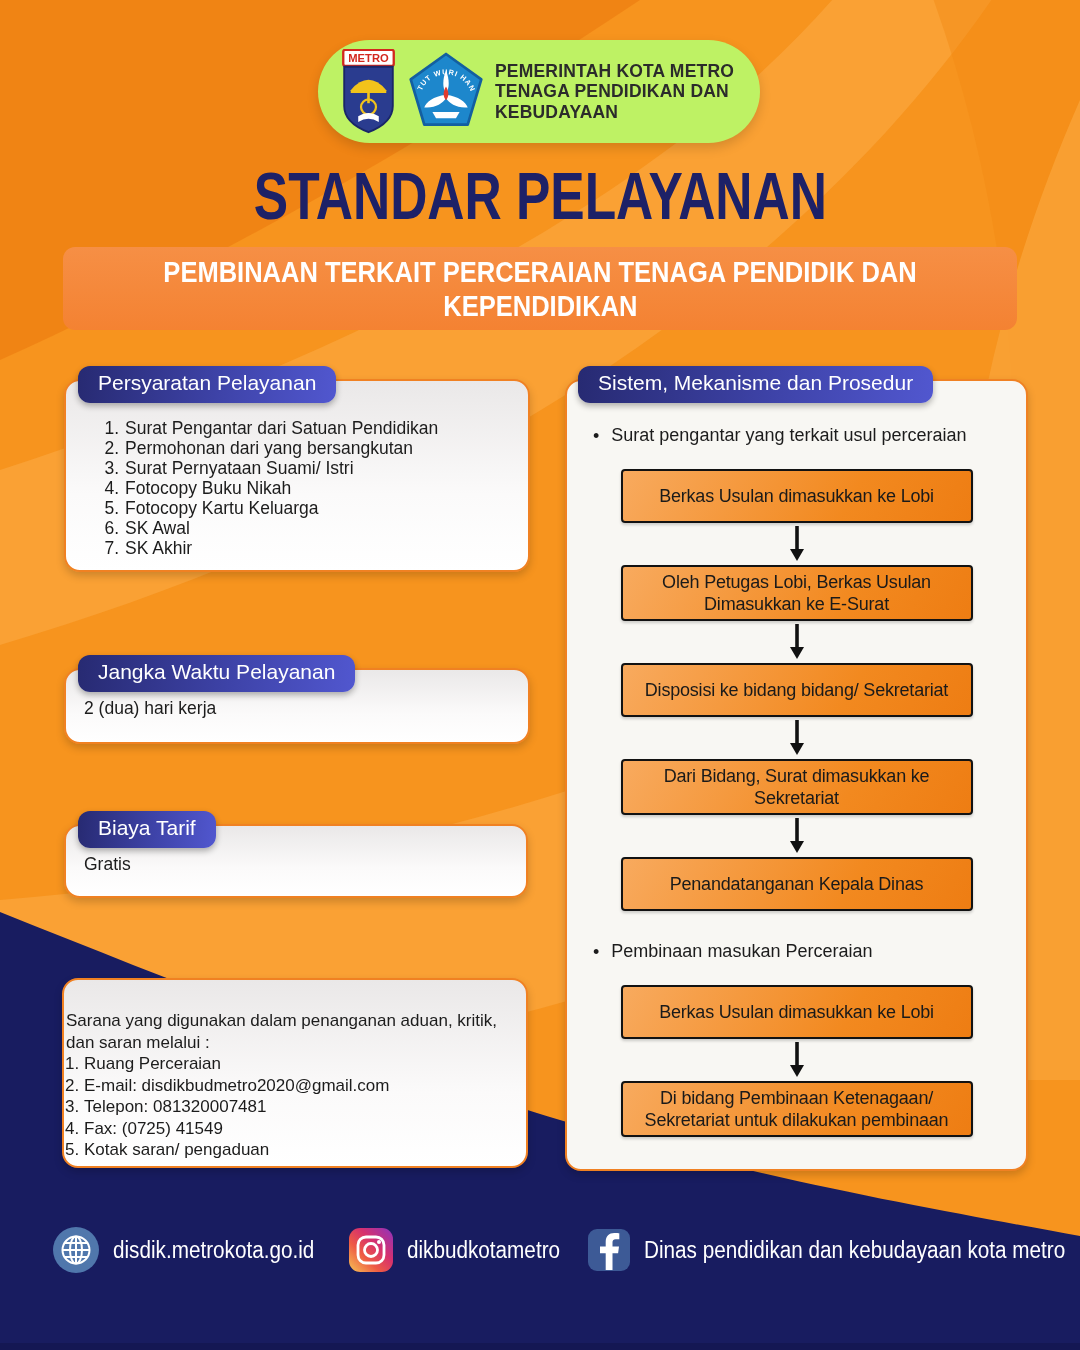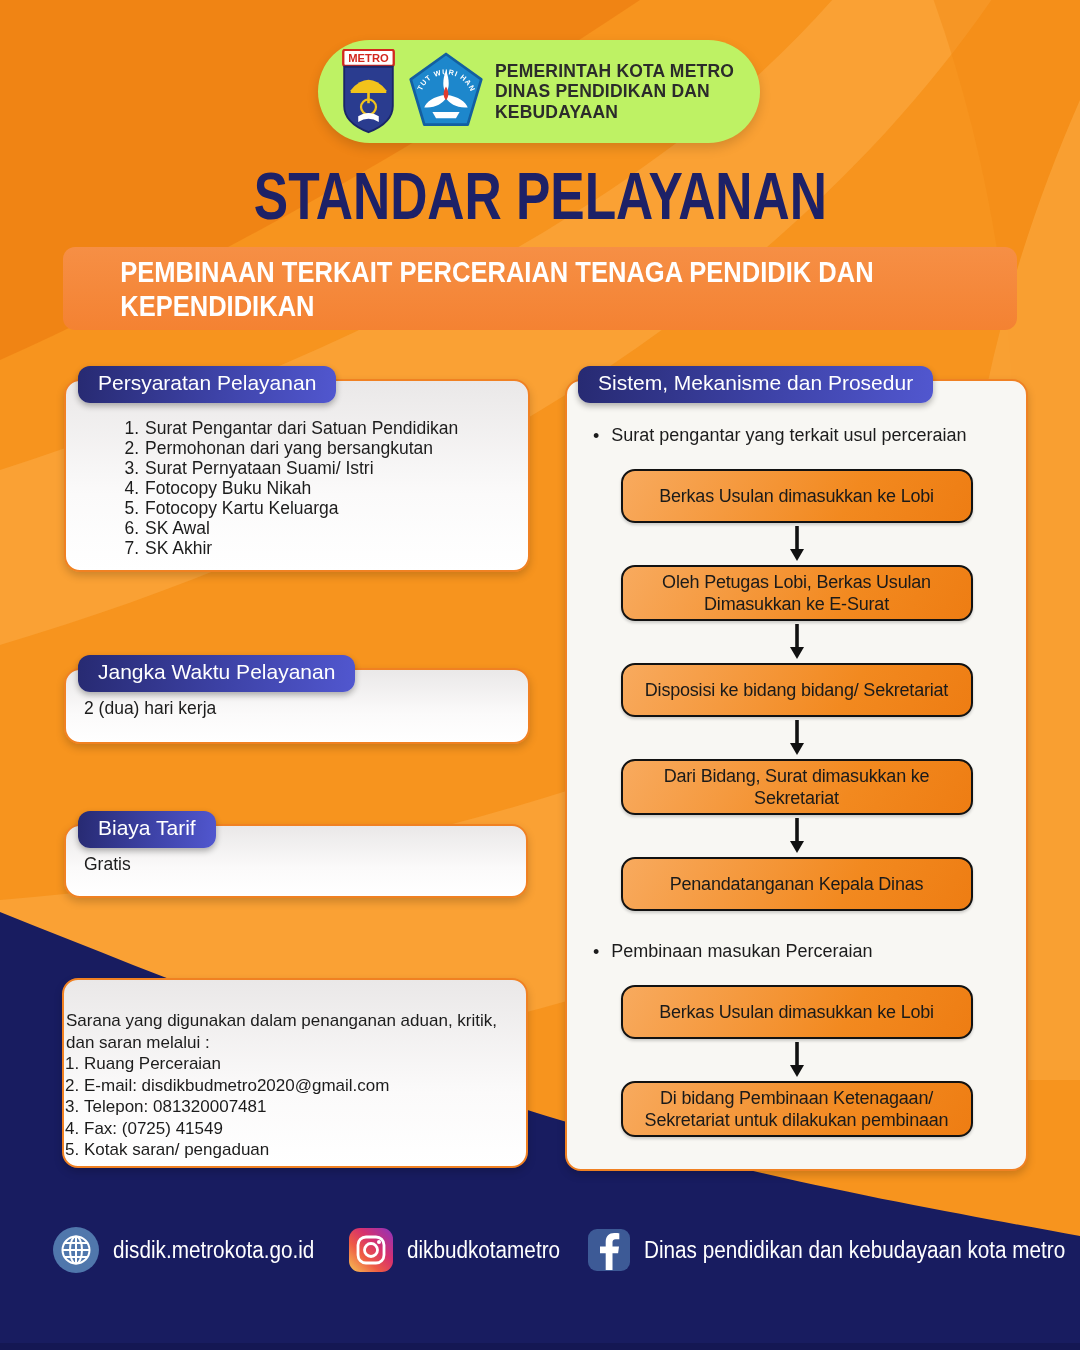--- a/index.html
+++ b/index.html
@@ -14,46 +14,46 @@
   .org{font-weight:bold;font-size:17.5px;line-height:20.5px;color:#2B2B2B;letter-spacing:.2px;}
 
   
   .title{position:absolute;left:0;top:158px;width:1080px;text-align:center;
     color:#1D2167;font-weight:bold;font-size:66px;line-height:76px;}
   .cond-t{display:inline-block;transform:scaleX(.78);white-space:nowrap;}
 
   
   .banner{position:absolute;left:63px;top:247px;width:954px;height:83px;border-radius:12px;
     background:linear-gradient(180deg,#F68F45,#F48232);display:flex;flex-direction:column;
-    justify-content:center;color:#fff;font-weight:bold;font-size:29px;line-height:34px;}
+    align-items:center;justify-content:center;color:#fff;font-weight:bold;font-size:29px;line-height:34px;}
   .cond{display:inline-block;transform:scaleX(.88);white-space:nowrap;}
 
   
   .section{position:absolute;}
   .card{position:absolute;left:0;right:0;top:13px;bottom:0;border:2px solid #F08122;border-radius:16px;
     background:linear-gradient(180deg,#EAE8E8 0%,#FBFAFA 60%,#FFFFFF 100%);
     box-shadow:0 4px 8px rgba(0,0,0,.18);box-sizing:border-box;}
   .card-flat{background:#F8F7F3;}
   .pill{position:absolute;top:0;left:14px;z-index:3;color:#fff;font-size:21px;white-space:nowrap;
     padding:5px 20px 8px;border-radius:12px;background:linear-gradient(95deg,#272A72 0%,#3E43A8 55%,#5157CF 100%);
     box-shadow:0 3px 6px rgba(0,0,0,.3);}
 
-  .req-list{margin:37px 0 0;padding-left:78px;font-size:17.5px;line-height:20px;color:#1C1C1C;}
+  .req-list{margin:37px 0 0;padding-left:58px;font-size:17.5px;line-height:20px;color:#1C1C1C;}
   .req-list li{padding-left:1px;}
   .simple-text{margin:28px 0 0 18px;font-size:17.5px;color:#1C1C1C;}
 
   .complaint-body{padding:30px 2px 0;font-size:17px;line-height:21.5px;color:#1C1C1C;}
   .complaint-body ol{margin:0;padding-left:18px;}
 
   .bullet{display:flex;gap:12px;margin:44px 0 0 26px;font-size:18px;color:#1C1C1C;}
   .bullet .dot{line-height:22px;}
   .bullet.second{margin-top:30px;}
   .flow{width:352px;margin:22px auto 0;display:flex;flex-direction:column;align-items:center;gap:3px;}
   .flow-box{box-sizing:border-box;width:100%;min-height:54px;display:flex;align-items:center;justify-content:center;
-    text-align:center;padding:4px 6px;border:2.5px solid #121212;border-radius:14px;
+    text-align:center;padding:4px 6px;border:2.5px solid #121212;border-radius:4px;
     background:linear-gradient(120deg,#F8AA5E 0%,#F2891F 65%,#EE7D13 100%);
     font-size:18px;letter-spacing:-.2px;line-height:22px;color:#1A1A1A;box-shadow:0 2px 3px rgba(0,0,0,.18);}
 
   
   .footer-item{position:absolute;top:1224px;height:52px;display:flex;align-items:center;gap:14px;
     color:#fff;font-size:23px;text-align:right;}
   .f-label{display:inline-block;transform:scaleX(.9);transform-origin:left center;white-space:nowrap;}
   .fb-badge{width:42px;height:42px;border-radius:9px;background:#3D5A96;display:flex;align-items:center;justify-content:center;}
 </style>
 </head>
@@ -90,21 +90,21 @@
       <text font-size="8" font-weight="bold" fill="#fff" letter-spacing="1">
         <textPath href="#arcpath">TUT WURI HANDAYANI</textPath>
       </text>
       <path d="M42,20 c-4,11 -4,18 0,27 c4,-9 4,-16 0,-27 Z" fill="#fff"></path>
       <path d="M42,47 c-14,2 -22,8 -24,14 c12,1 20,-4 24,-10 c4,6 12,11 24,10 c-2,-6 -10,-12 -24,-14 Z" fill="#fff"></path>
       <path d="M42,38 c-3.5,6 -3.5,11 0,15 c3.5,-4 3.5,-9 0,-15 Z" fill="#E23B2E"></path>
       <path d="M27,66 h30 l-4,7 h-22 Z" fill="#fff"></path>
     </svg>
     <div>
       <div class="org">PEMERINTAH KOTA METRO</div>
-      <div class="org">DINAS PENDIDIKAN DAN</div>
+      <div class="org">TENAGA PENDIDIKAN DAN</div>
       <div class="org">KEBUDAYAAN</div>
     </div>
   </div>
 
   <div class="title">
     <span class="cond-t">STANDAR PELAYANAN</span>
   </div>
 
   <div class="banner">
     <span class="cond">PEMBINAAN TERKAIT PERCERAIAN TENAGA PENDIDIK DAN</span>

